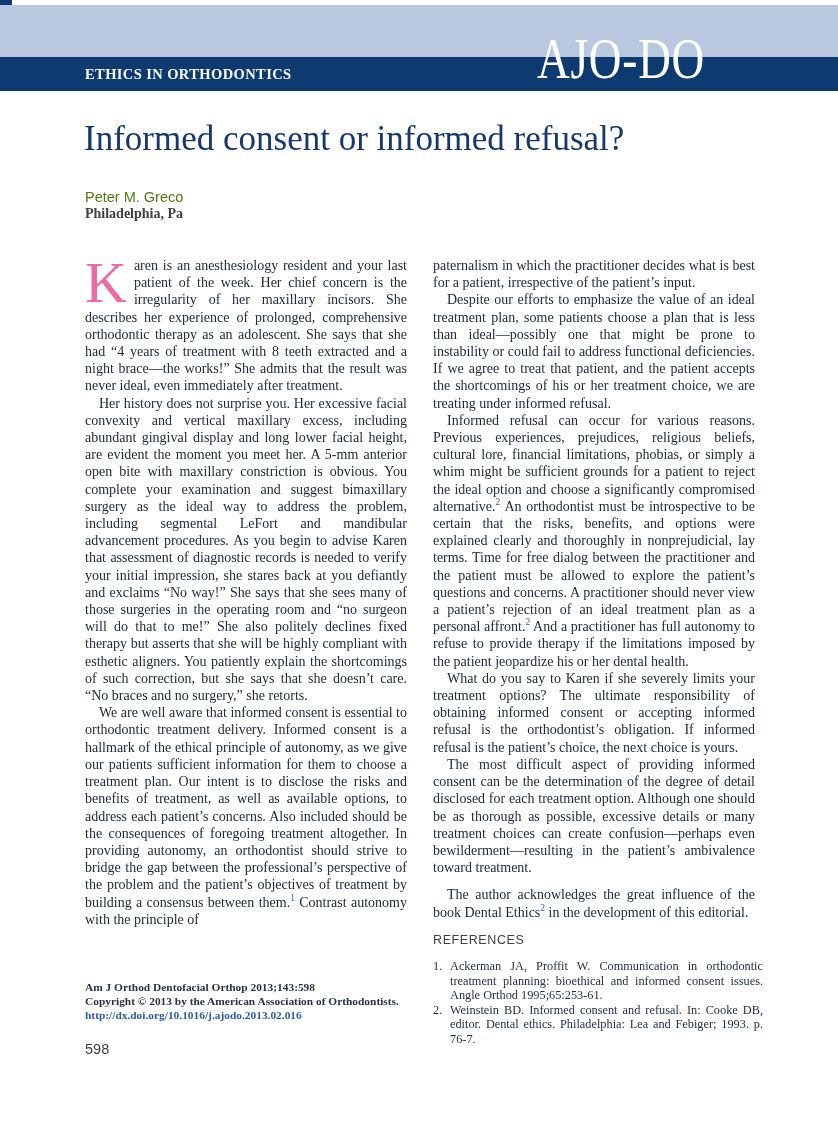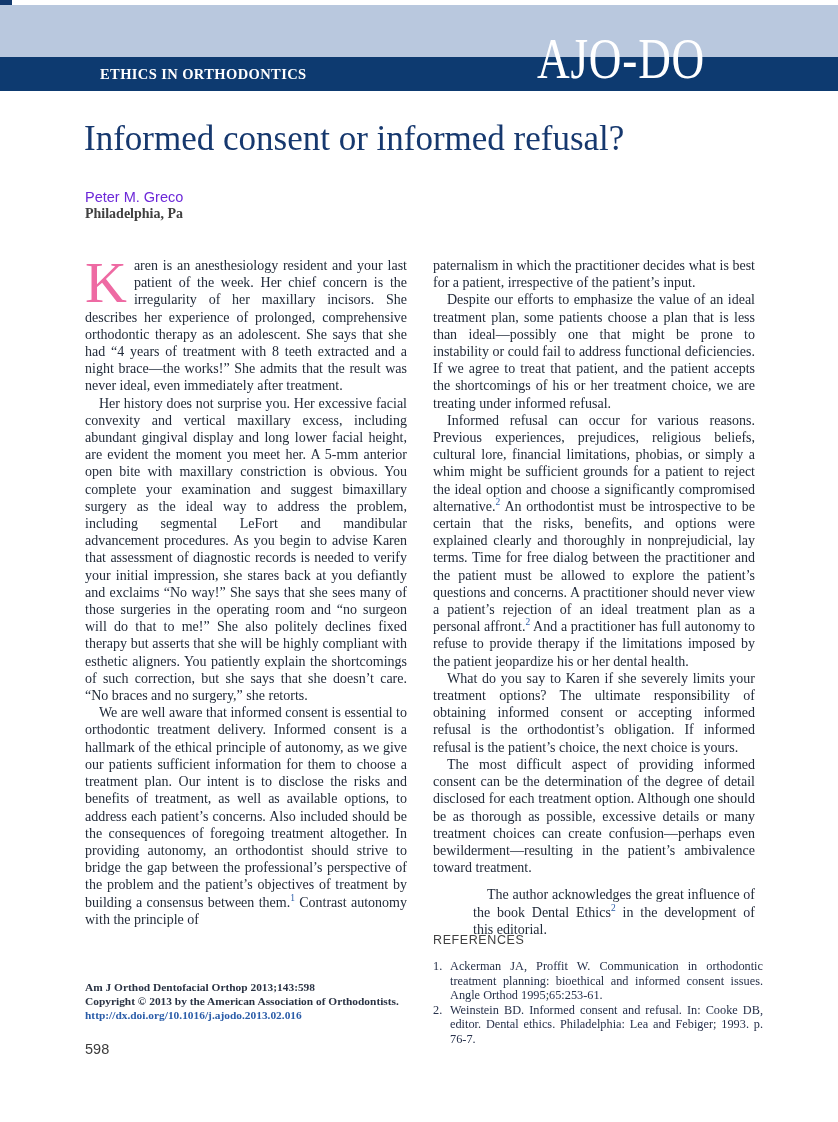--- a/index.html
+++ b/index.html
@@ -10,54 +10,54 @@
     font-family:"Liberation Serif", serif;
     overflow:hidden;
   }
   
   .corner-square{position:absolute;left:0;top:0;width:12px;height:8px;background:#11386d;}
   .band-light{position:absolute;left:0;top:5px;width:838px;height:52px;background:#b9c8de;}
   .band-navy{position:absolute;left:0;top:57px;width:838px;height:34px;background:#0d3a70;}
   .section-label{
     position:absolute;left:85px;top:57px;height:21px;line-height:34px;
     color:#ffffff;font-family:"Liberation Serif",serif;font-weight:bold;
-    font-size:14.5px;letter-spacing:0.4px;z-index:3;margin-left:15px;
+    font-size:14.5px;letter-spacing:0.4px;z-index:3;
   }
   .journal-logo{
     position:absolute;left:537px;top:30px;z-index:3;
     color:#ffffff;font-family:"Liberation Serif",serif;font-weight:normal;
     font-size:58px;line-height:58px;letter-spacing:1px;
     transform:scaleX(0.78);transform-origin:left center;
     white-space:nowrap;
   }
   
   .article-title{
     position:absolute;left:84px;top:119px;width:680px;
     color:#16386e;font-size:35px;line-height:40px;font-weight:normal;margin:0;
   }
   .author-block{position:absolute;left:85px;top:189px;}
   .author-name{
     font-family:"Liberation Sans",sans-serif;font-size:14.5px;line-height:17px;
-    color:#6d28d9;
+    color:#4d7c0f;
   }
   .author-loc{
     font-family:"Liberation Serif",serif;font-weight:bold;
     font-size:14px;line-height:16px;color:#404040;
   }
   
   .col{
     position:absolute;top:257px;width:322px;
     font-size:14px;line-height:17.2px;color:#222b3a;
     text-align:justify;
   }
   .col-left{left:85px;}
   .col-right{left:433px;}
   .col p{margin:0;}
   .col p.indent{text-indent:14px;}
-  .col p.spacer{margin-top:10px;margin-left:40px;}
+  .col p.spacer{margin-top:10px;}
   .dropcap{
     float:left;
     font-family:"Liberation Serif",serif;
     font-size:58px;line-height:48px;
     color:#ee6aa3;
     margin:2px 7px 0 0;
   }
   sup.cite{
     font-size:9.5px;line-height:0;color:#2a5ca8;vertical-align:super;
   }

